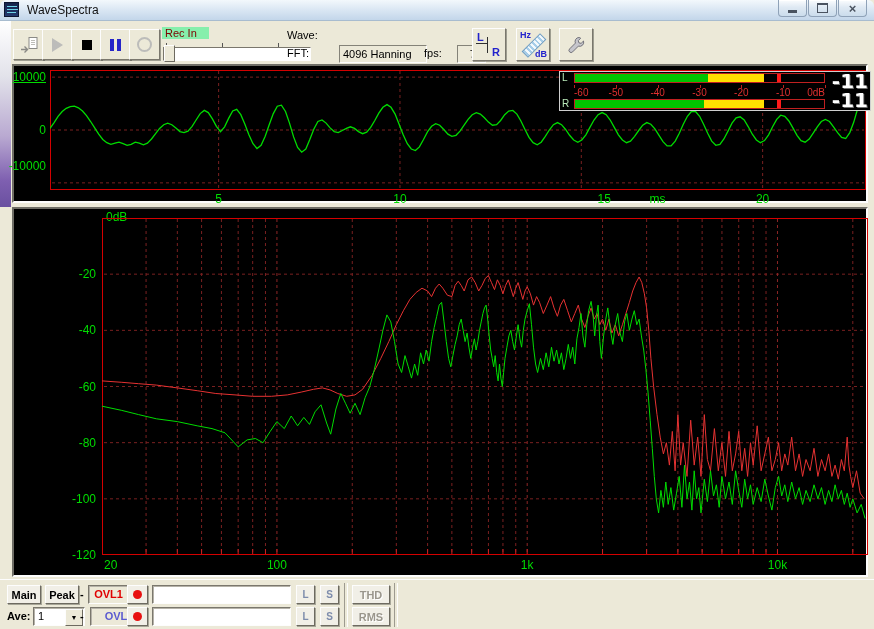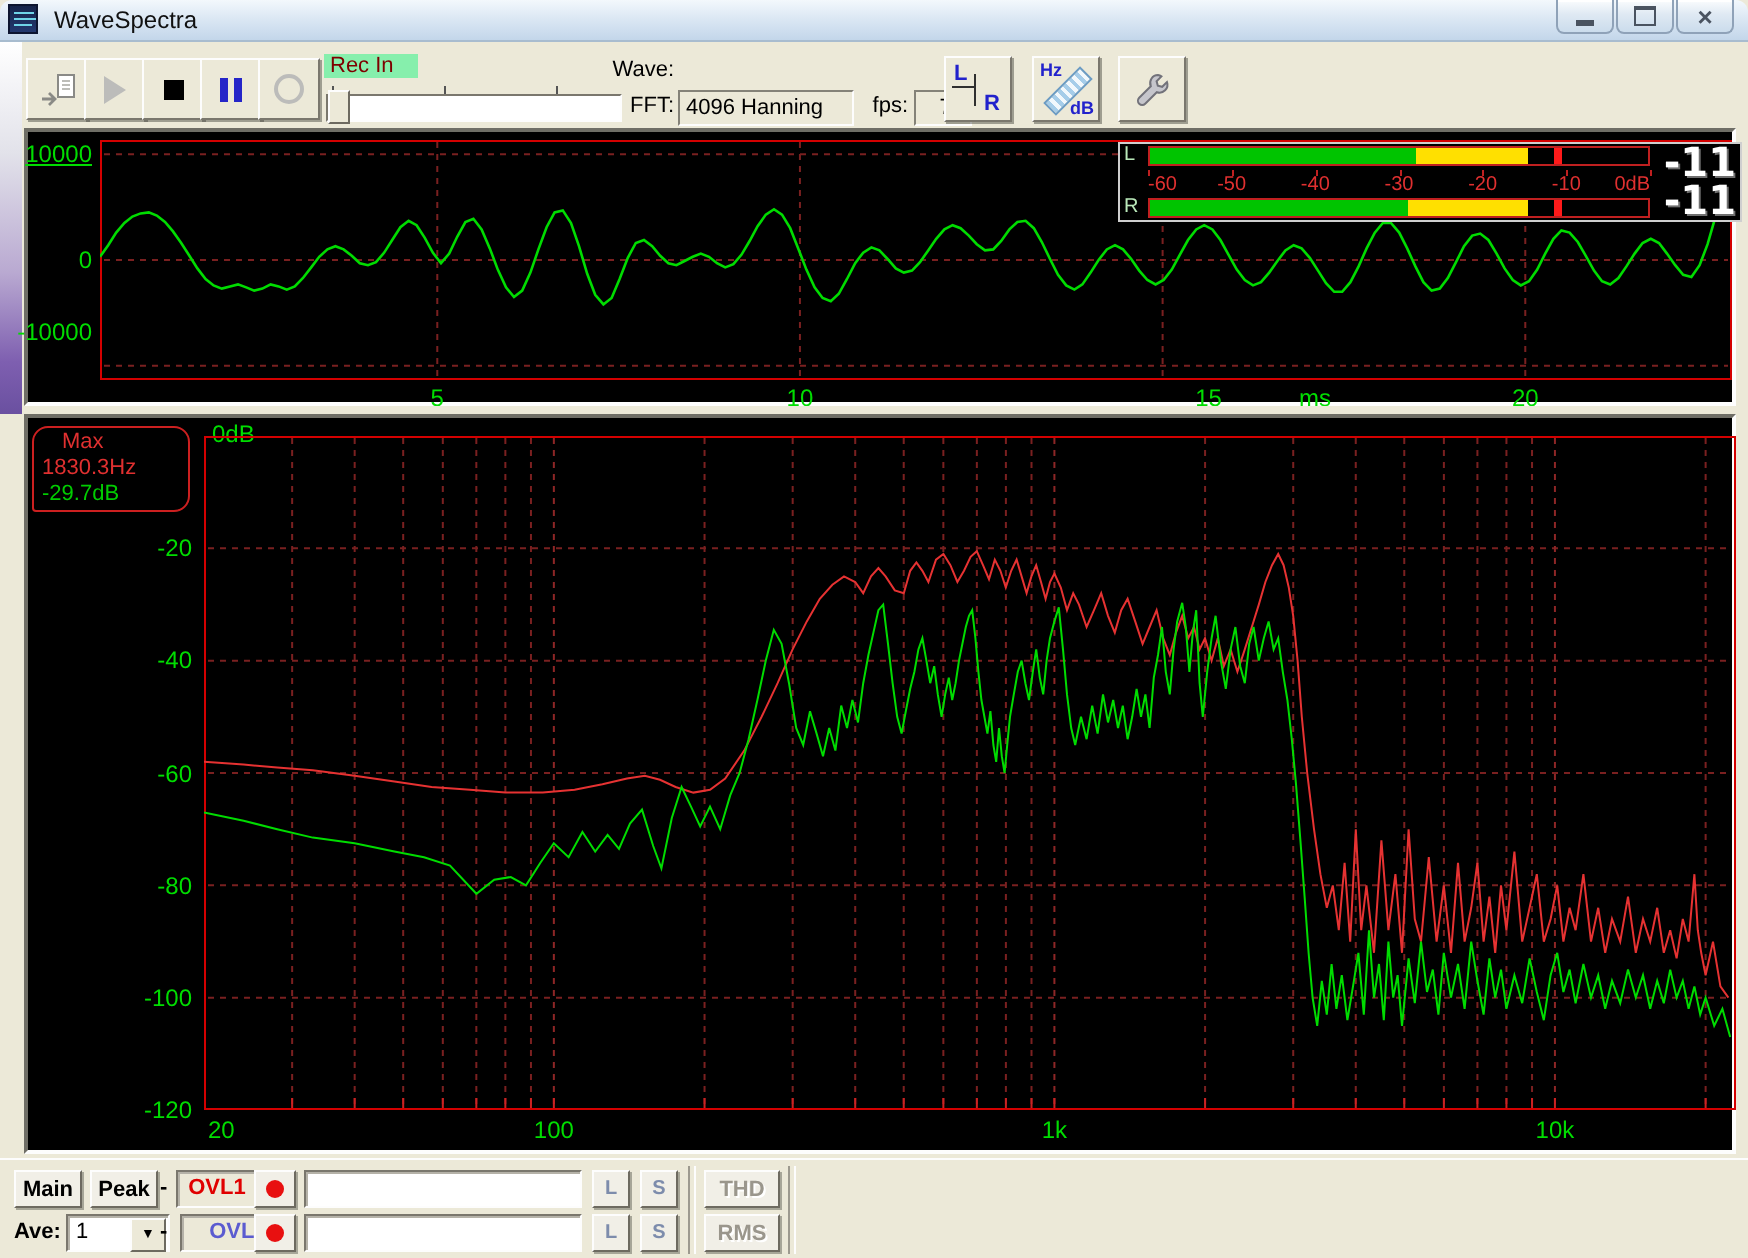--- a/index.html
+++ b/index.html
@@ -35,21 +35,21 @@
   .icon-pause{display:flex;gap:3px}
   .icon-pause i{width:4px;height:12px;background:#2525c8}
   .icon-rec{width:11px;height:11px;border:2px solid #bcbcba;border-radius:50%}
   .recin{position:absolute;left:162px;top:3px;width:44px;height:12px;overflow:hidden;
     background:#86efac;color:#7e0000;font-size:11px;line-height:13px;padding-left:3px}
   .slider-tick{position:absolute;top:19px;width:1px;height:4px;background:#555}
   .slider-track{position:absolute;left:163px;top:23px;width:146px;height:12px;background:#fff;
     border:1px solid;border-color:#7a776d #fdfdfd #fdfdfd #7a776d}
   .slider-thumb{position:absolute;left:164px;top:21px;width:9px;height:15px;background:#ece9d8;
     border:1px solid;border-color:#fdfdfd #6d6a60 #6d6a60 #fdfdfd}
-  .tlabel{position:absolute;text-align:right}
+  .tlabel{position:absolute;text-align:left}
   .tbox{position:absolute;height:16px;background:#ece9d8;border:1px solid;
     border-color:#848278 #fdfdfd #fdfdfd #848278;line-height:16px;padding:0 3px;box-sizing:content-box}
   .sqbtn{position:absolute;top:4px;width:32px;height:31px;background:#ece9d8;
     border:1px solid;border-color:#fdfdfd #7a776d #7a776d #fdfdfd;
     box-shadow:1px 1px 0 rgba(64,64,58,.45)}
   .lr-l{position:absolute;left:4px;top:2px;color:#2222cc;font-weight:bold;font-size:11px}
   .lr-r{position:absolute;right:5px;bottom:2px;color:#2222cc;font-weight:bold;font-size:11px}
   .lr-line1{position:absolute;left:3px;top:14px;width:11px;height:1px;background:#303030}
   .lr-line2{position:absolute;left:14px;top:8px;width:1px;height:16px;background:#303030}
   .hz{position:absolute;left:3px;top:1px;color:#2222cc;font-weight:bold;font-size:9px}
@@ -248,25 +248,20 @@
       </div>
     </div>
     <div class="mval" style="top:0">-11</div>
     <div class="mval" style="top:19px">-11</div>
   </div>
 </div>
 
 <div class="splitter"></div>
 
 <div class="panel spec-panel">
-  <div class="maxbox">
-    <div class="red-t" style="padding-left:10px">Max</div>
-    <div class="red-t">1830.3Hz</div>
-    <div class="grn-t">-29.7dB</div>
-  </div>
   <div class="ylab-box" id="spec-ylabels" style="width:84px;height:100%">
       <span class="glabel" style="left: 92px; top: 1px; position: absolute;">0dB</span>
       <span class="glabel" style="right: 2px; top: 58.1667px; position: absolute;">-20</span>
       <span class="glabel" style="right: 2px; top: 114.333px; position: absolute;">-40</span>
       <span class="glabel" style="right: 2px; top: 170.5px; position: absolute;">-60</span>
       <span class="glabel" style="right: 2px; top: 226.667px; position: absolute;">-80</span>
       <span class="glabel" style="right: 2px; top: 282.833px; position: absolute;">-100</span>
       <span class="glabel" style="right: 2px; top: 339px; position: absolute;">-120</span>
     </div>
   <svg id="spec-svg" viewBox="0 0 766 337" style="left:88px;top:9px;width:766px;height:337px">

